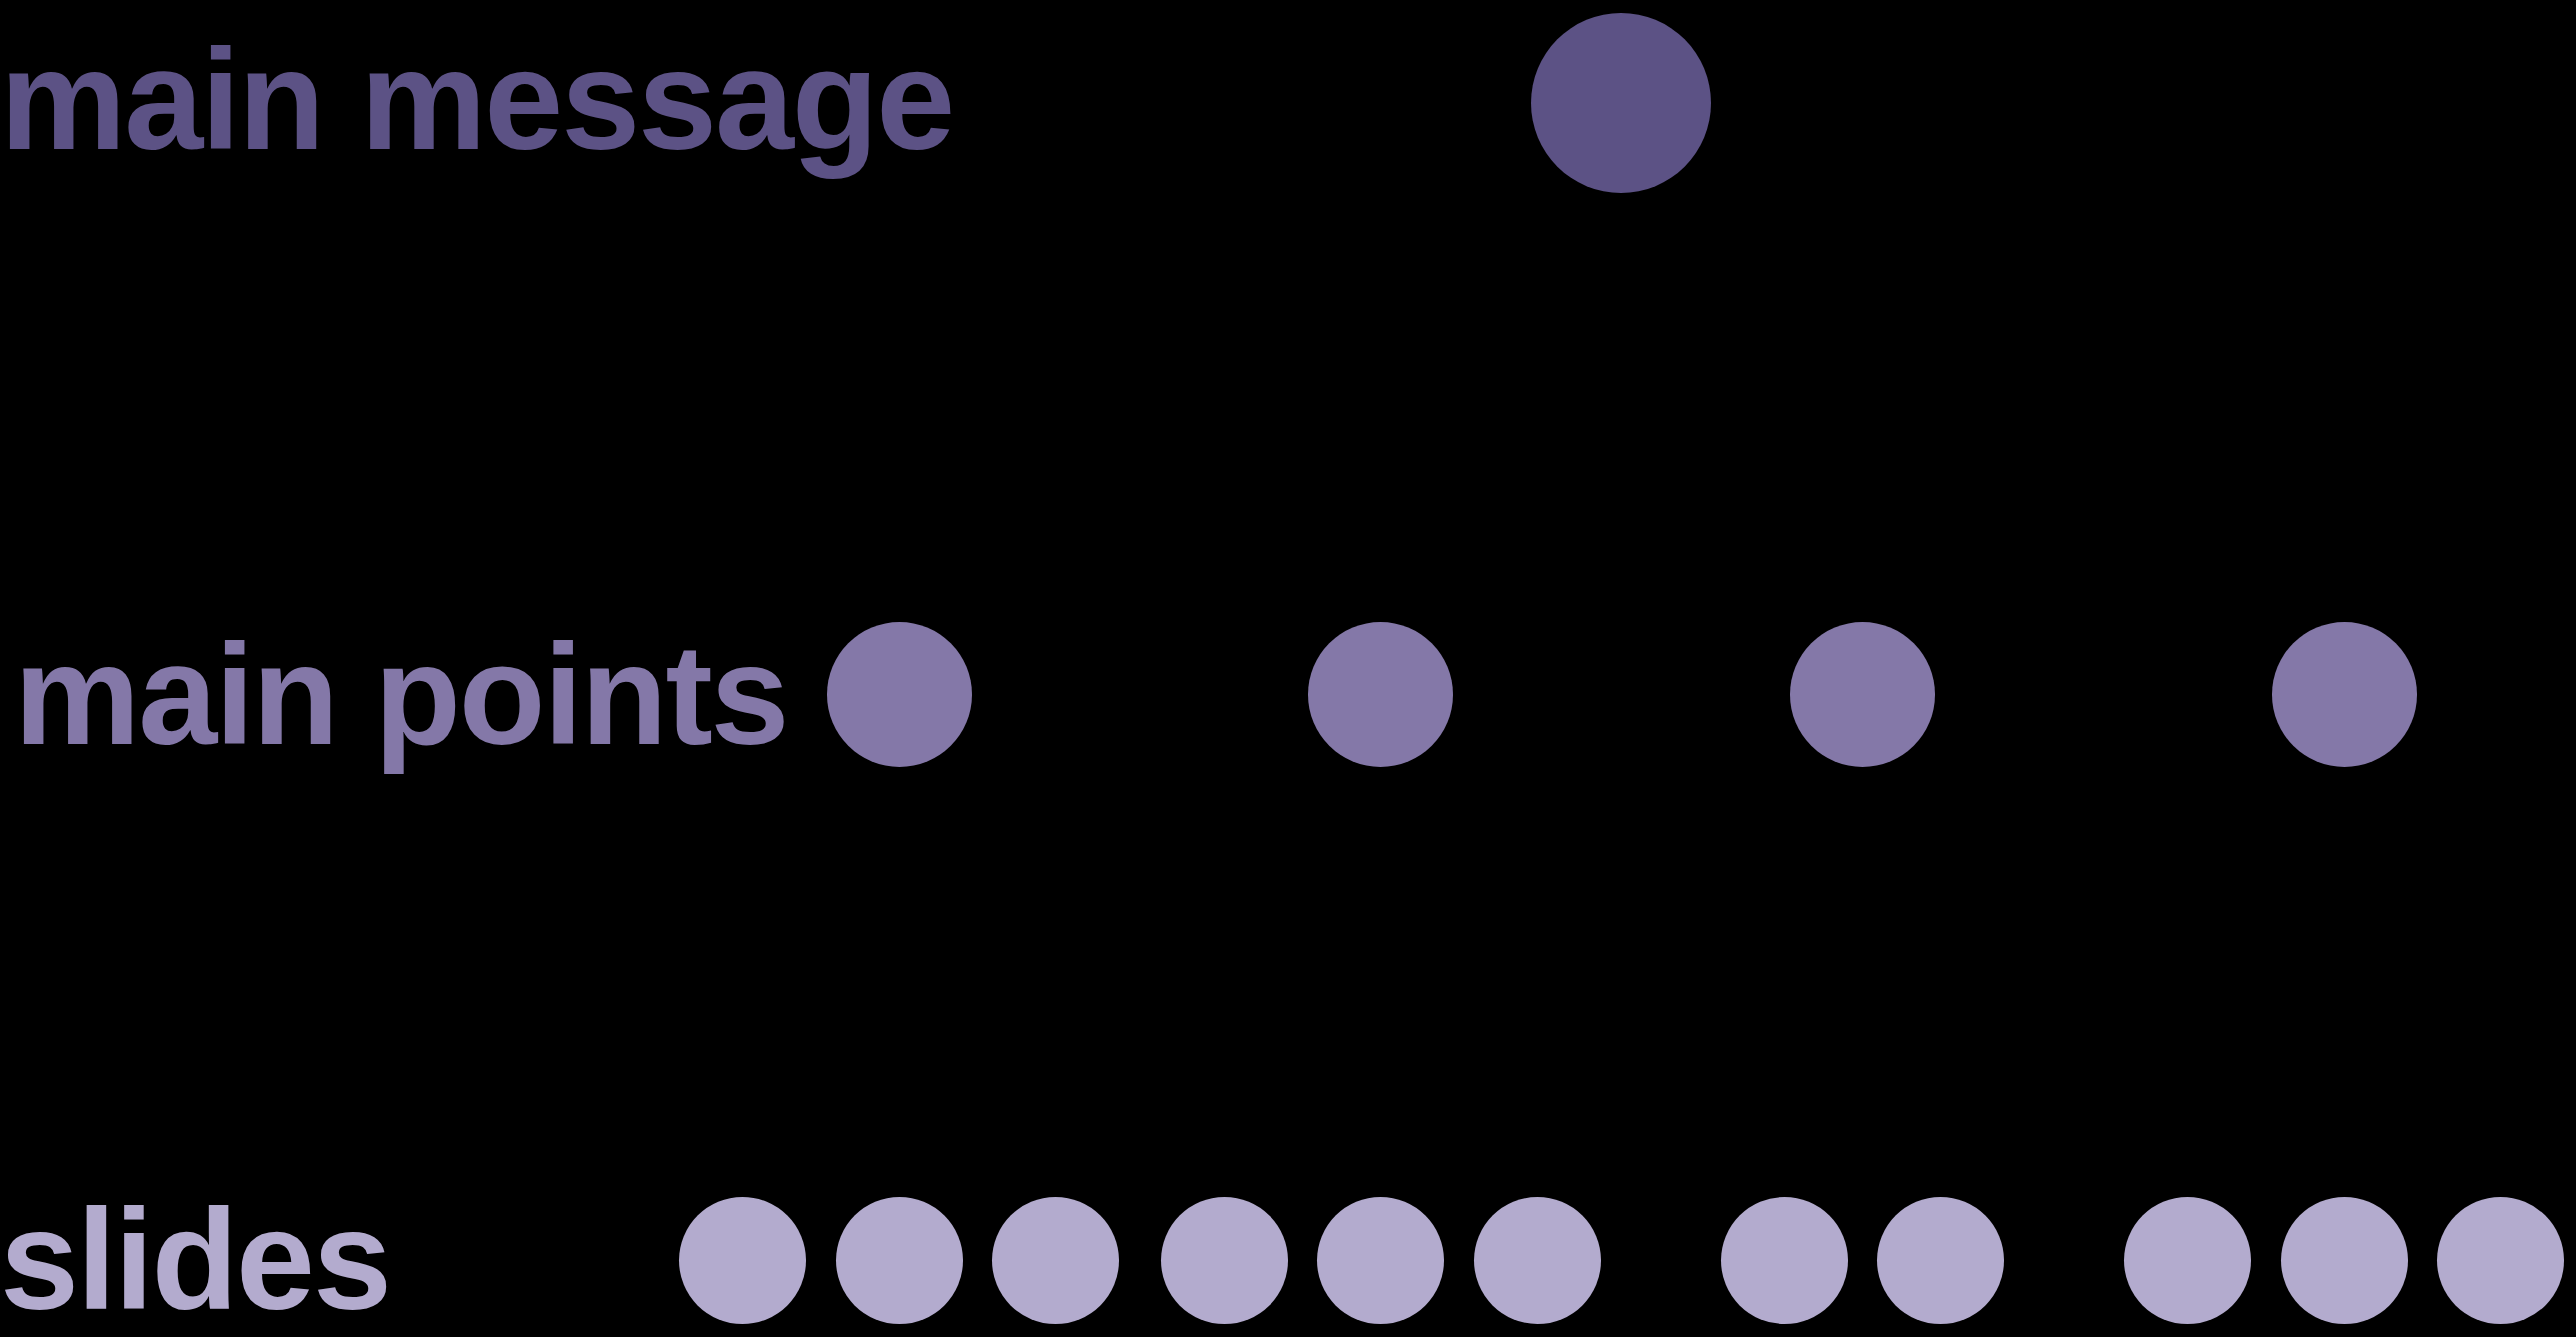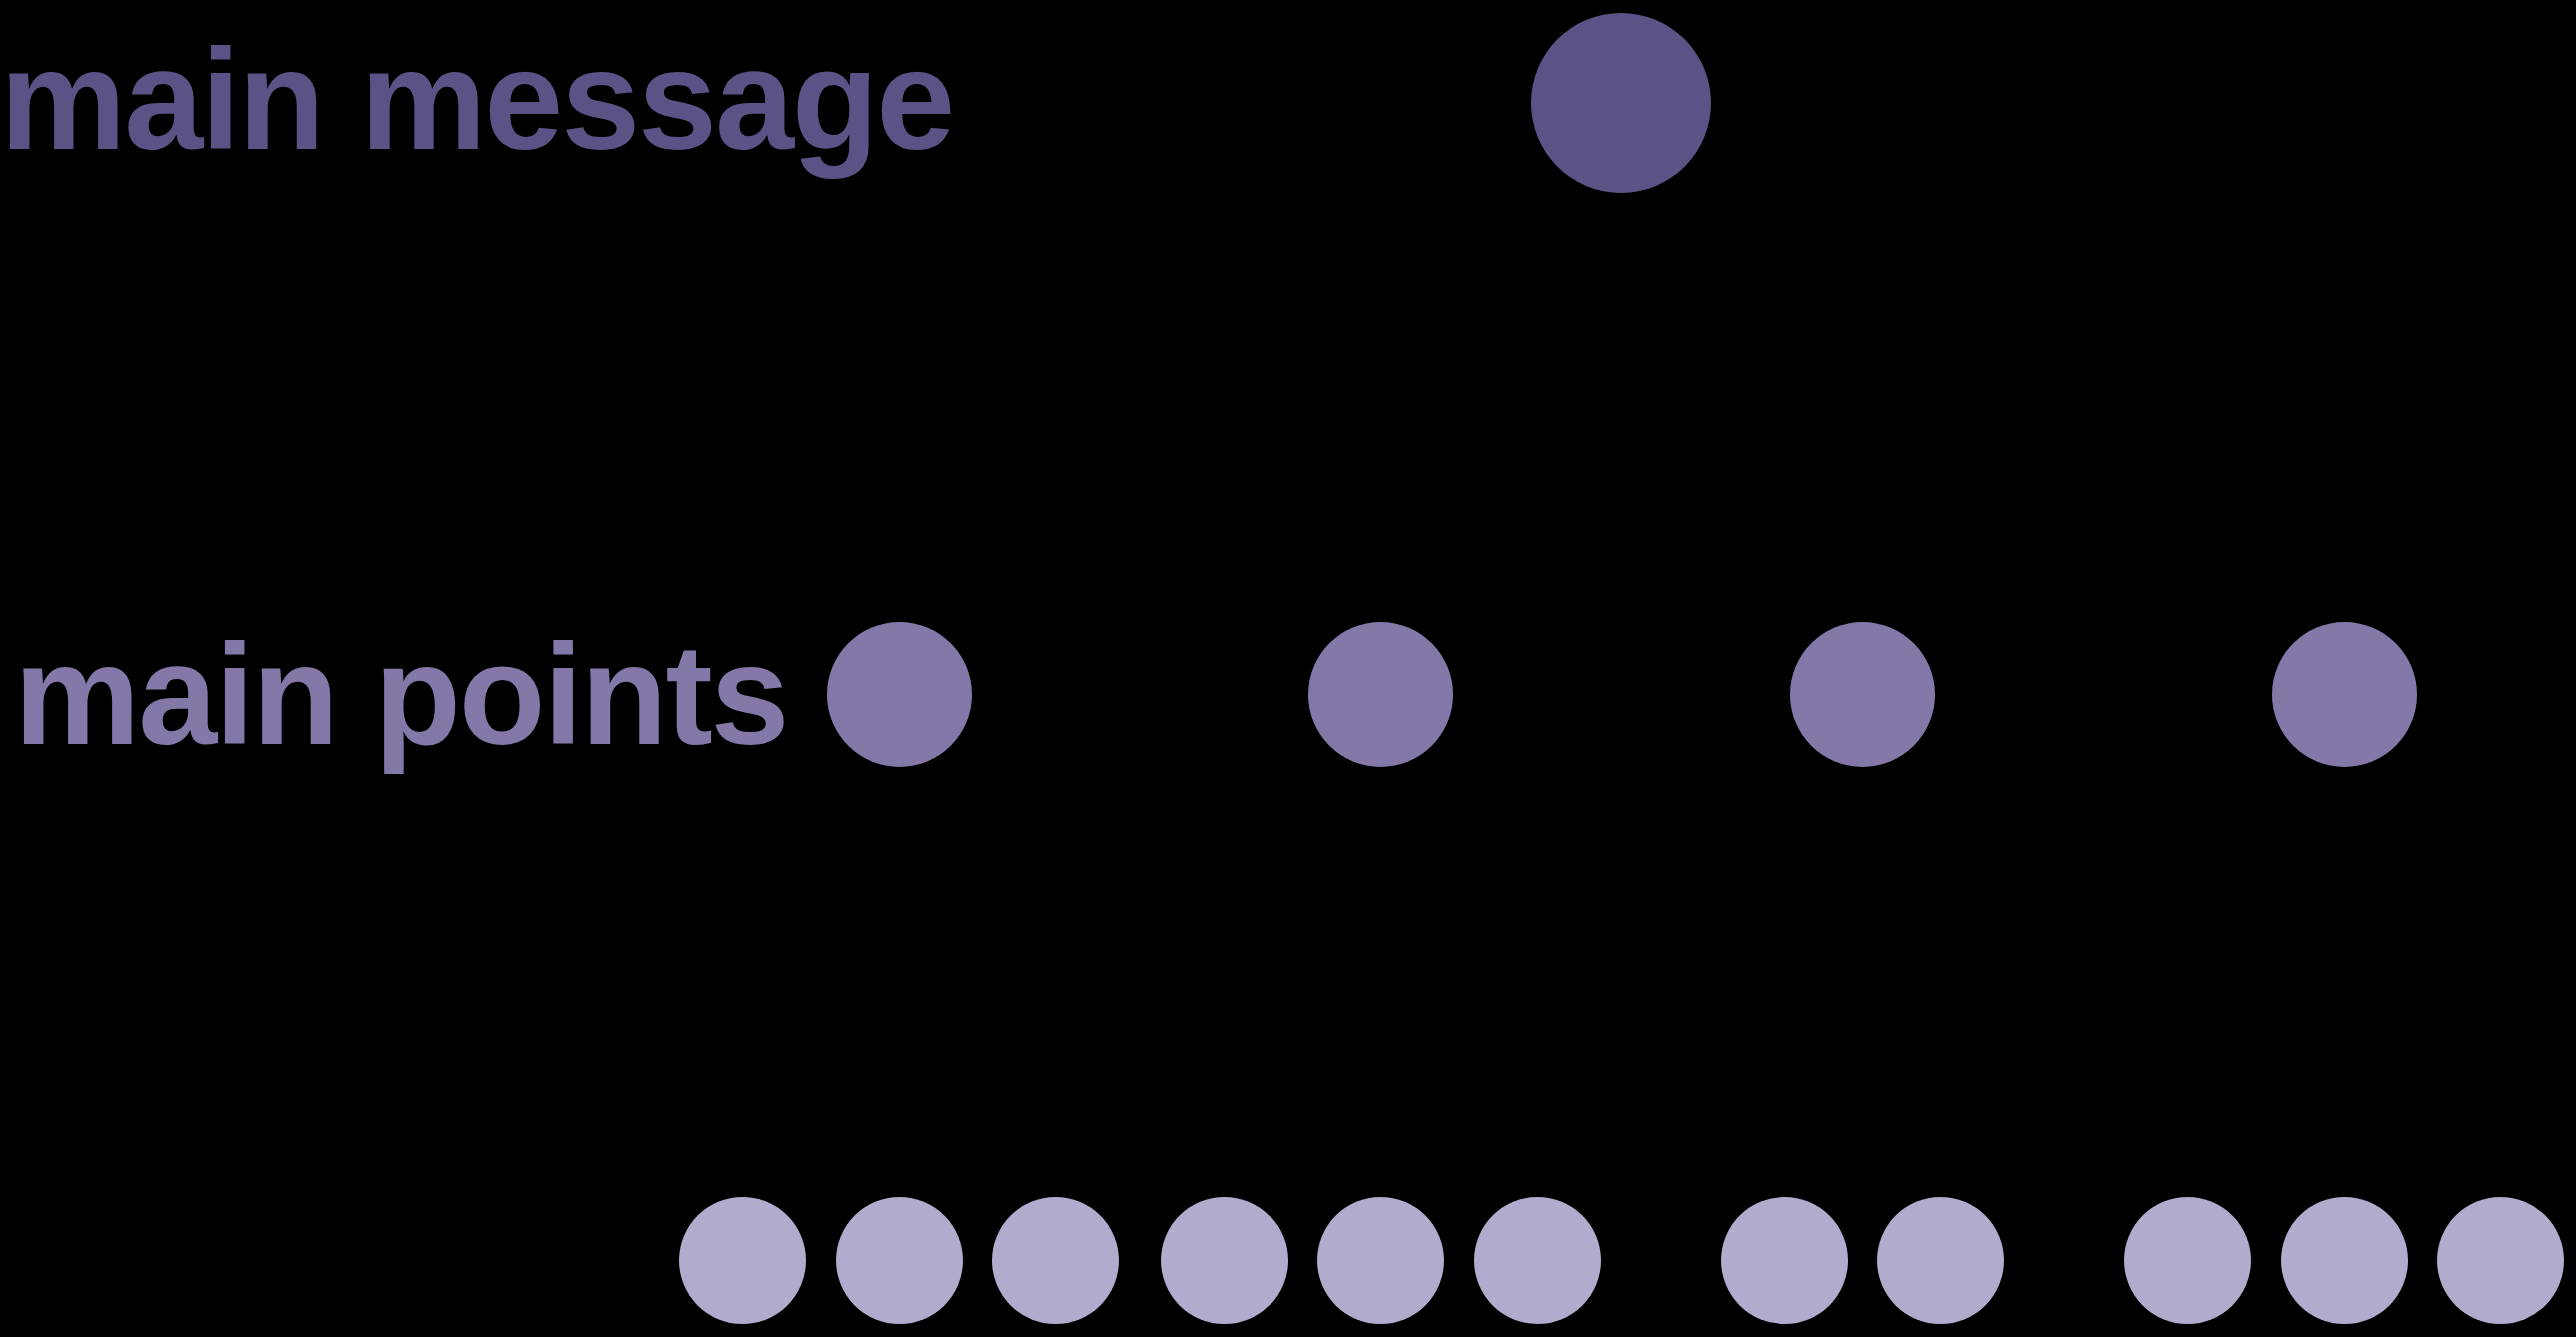--- a/index.html
+++ b/index.html
@@ -34,20 +34,21 @@
     position: absolute;
     border-radius: 50%;
   }
 </style>
 </head>
 <body style="background: rgb(0, 0, 0);">
 
 <div class="canvas">
   <div class="row-label" style="color: rgb(92, 82, 133); left: 0px; top: 100px;">main message</div>
   <div class="row-label" style="color: rgb(132, 120, 168); left: 14px; top: 695px;">main points</div>
+  <div class="row-label" style="color: rgb(179, 171, 206); left: 0px; top: 1260px;">slides</div>
 
   <div class="circles-layer">
       <div class="circle" style="left: 1531px; top: 12.6px; width: 180px; height: 180px; background: rgb(92, 82, 133);"></div>
     </div>
   <div class="circles-layer">
       <div class="circle" style="left: 827px; top: 622px; width: 145px; height: 145px; background: rgb(132, 120, 168);"></div>
       <div class="circle" style="left: 1308px; top: 622px; width: 145px; height: 145px; background: rgb(132, 120, 168);"></div>
       <div class="circle" style="left: 1790px; top: 622px; width: 145px; height: 145px; background: rgb(132, 120, 168);"></div>
       <div class="circle" style="left: 2272px; top: 622px; width: 145px; height: 145px; background: rgb(132, 120, 168);"></div>
     </div>

